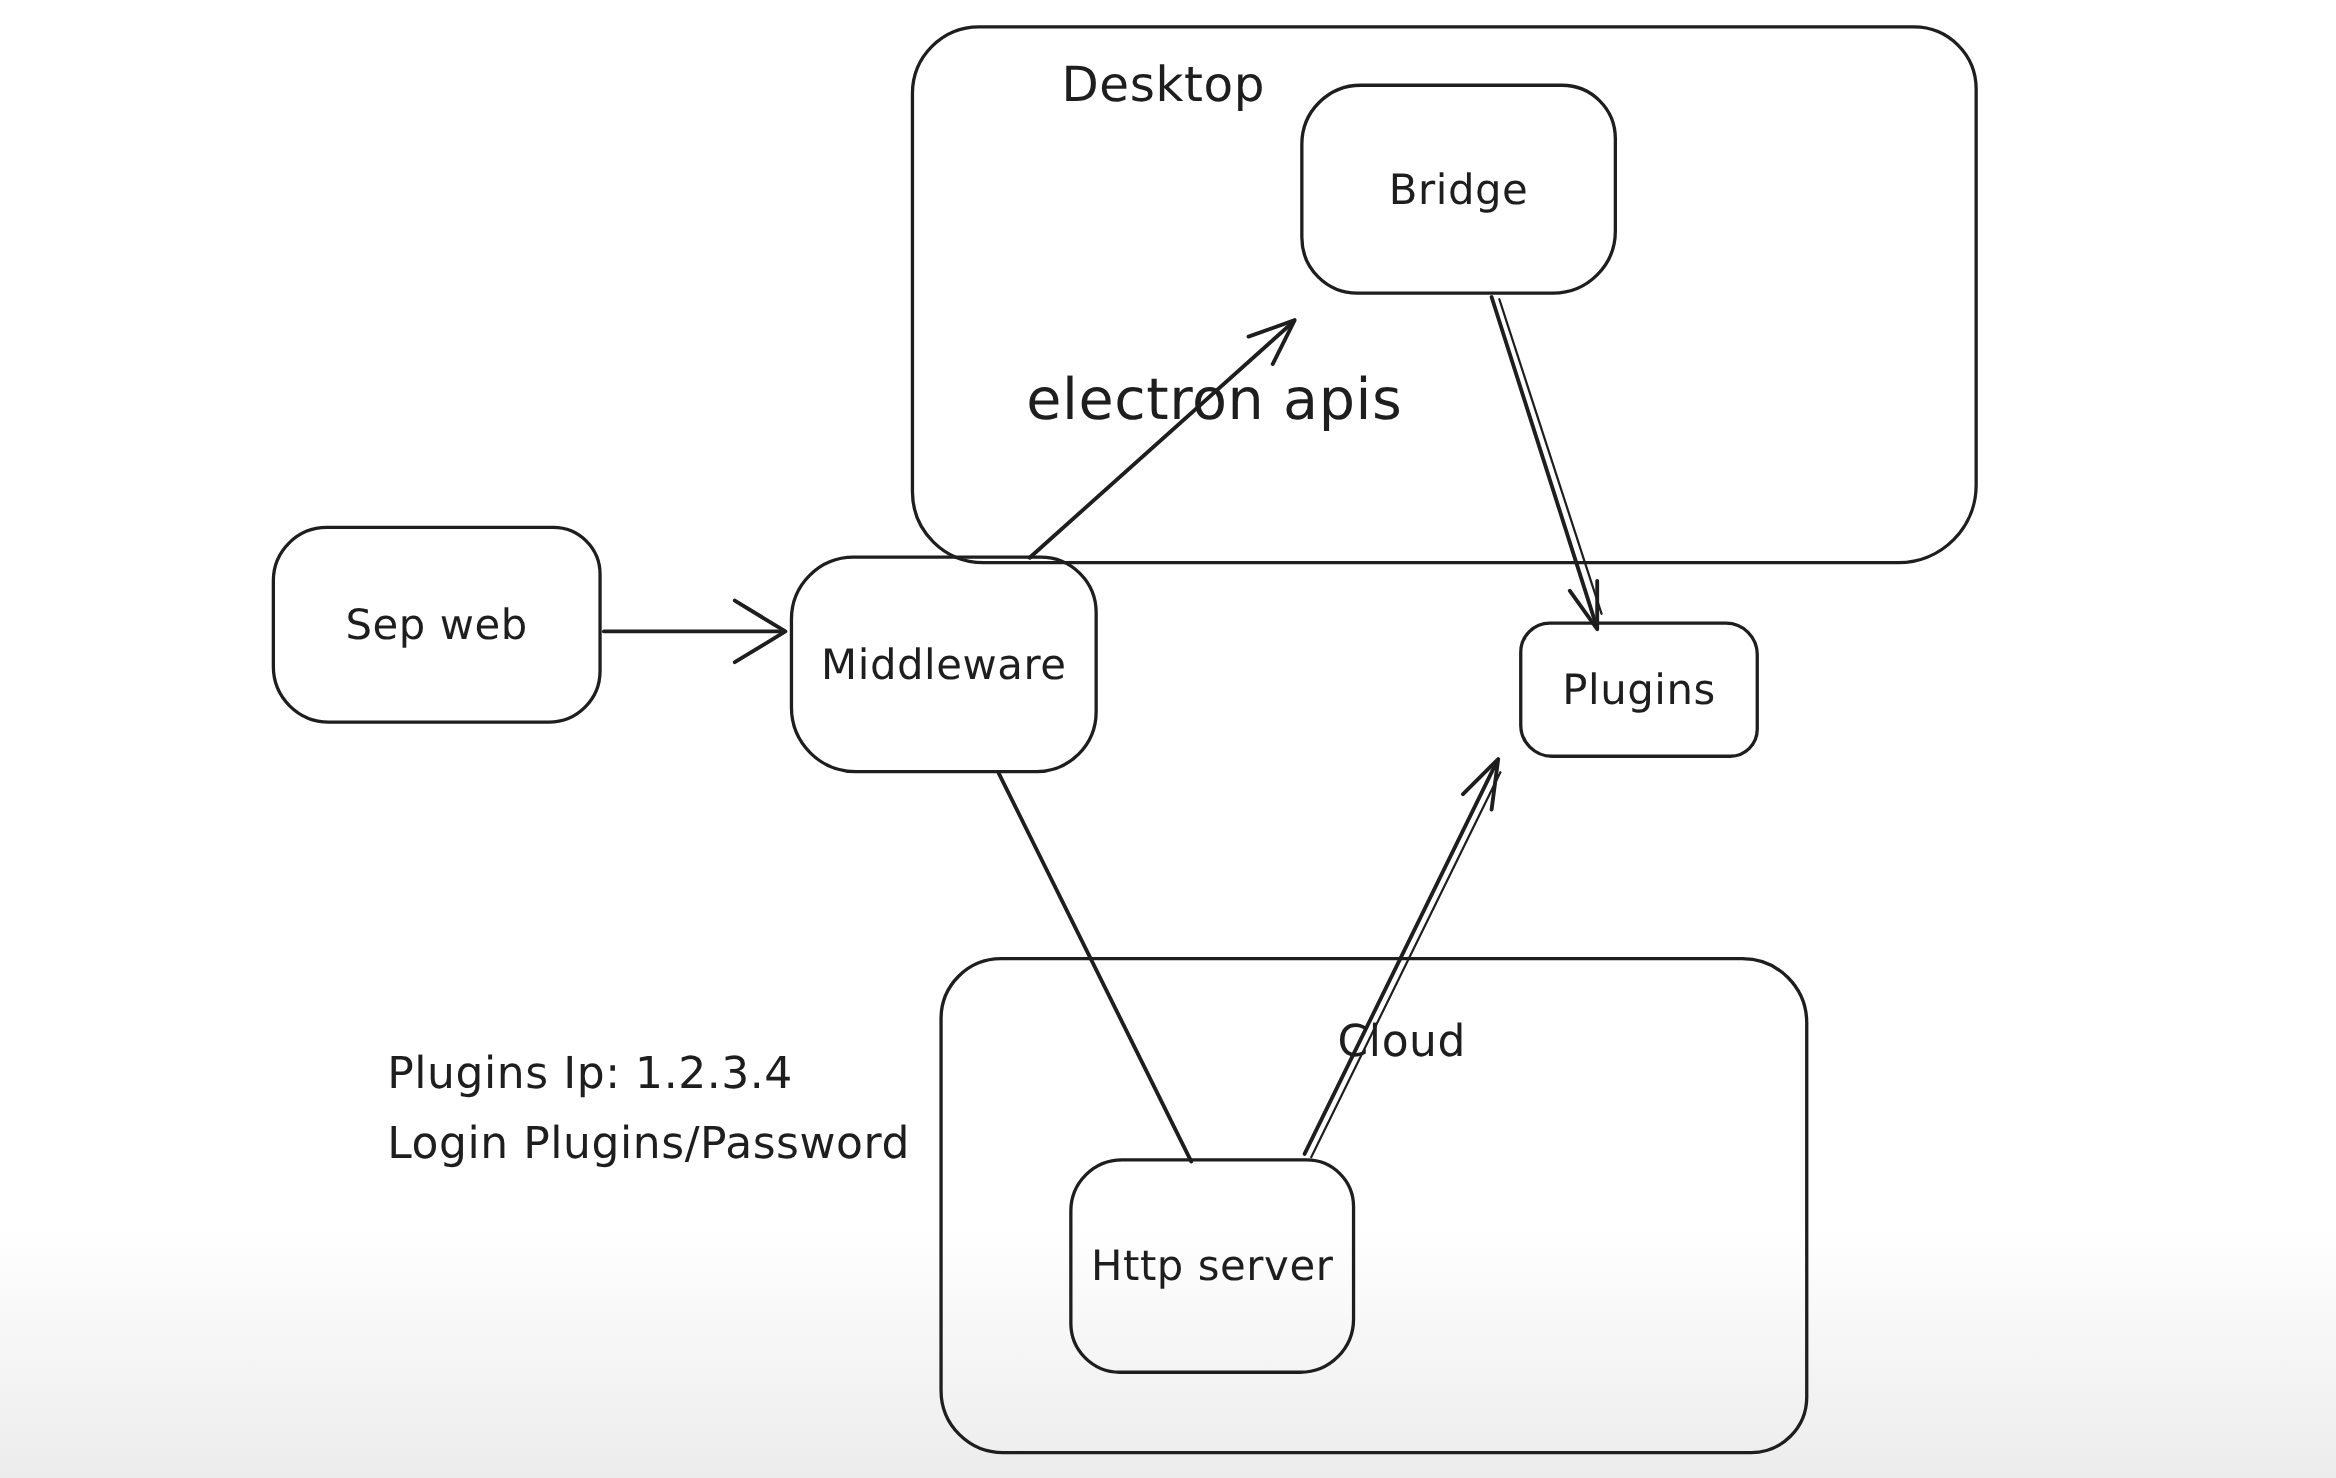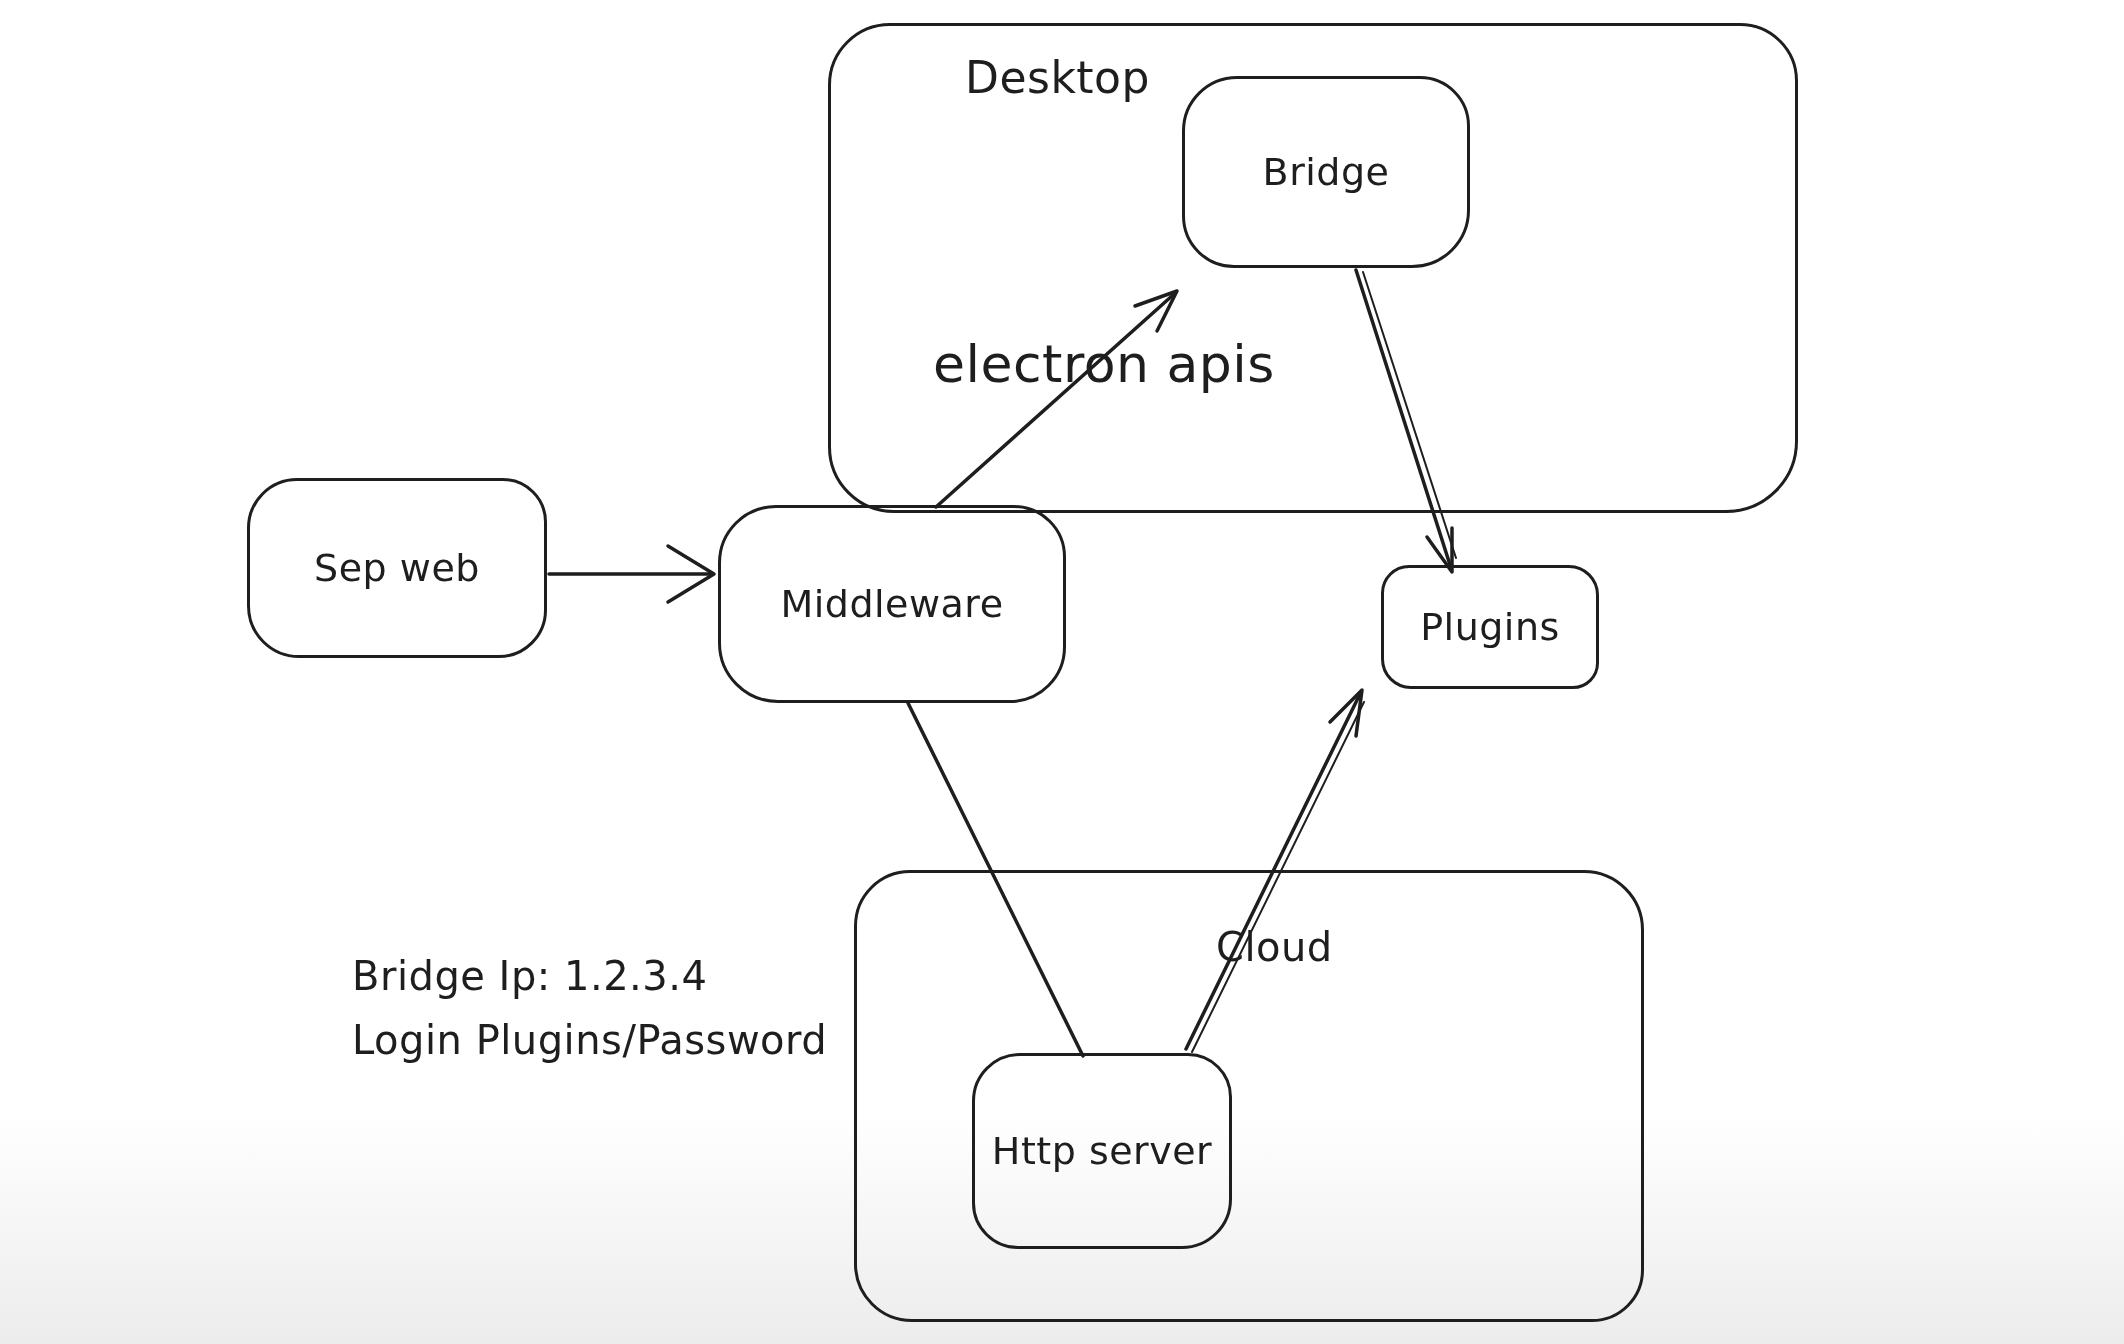--- a/index.html
+++ b/index.html
@@ -19,21 +19,21 @@
   }
   .node{
     display:flex;align-items:center;justify-content:center;
     font-size:38px;letter-spacing:.5px;white-space:nowrap;
   }
   
   .desktop-box{left:828px;top:23px;width:970px;height:490px;border-radius:62px 58px 72px 66px;}
   .cloud-box{left:854px;top:870px;width:790px;height:452px;border-radius:56px 60px 52px 58px;}
   
   .jan-web{left:247px;top:478px;width:300px;height:180px;border-radius:50px 44px 48px 52px;}
-  .middleware{left:718px;top:505px;width:348px;height:198px;border-radius:58px 52px 56px 60px;text-align:right;}
+  .middleware{left:718px;top:505px;width:280px;height:198px;border-radius:58px 52px 56px 60px;text-align:right;}
   .bridge{left:1182px;top:76px;width:288px;height:192px;border-radius:55px 50px 58px 52px;}
   .plugins{left:1345px;top:565px;width:218px;height:124px;border-radius:28px 30px 26px 30px;margin-left:36px;}
   .http-server{left:972px;top:1053px;width:260px;height:196px;border-radius:48px 44px 50px 46px;}
   
   .lbl{position:absolute;white-space:nowrap;letter-spacing:.5px;}
   .desktop-lbl{left:965px;top:52px;font-size:44px;}
   .cloud-lbl{left:1216px;top:924px;font-size:40px;}
   .electron-apis-lbl{left:933px;top:334px;font-size:52px;}
   .request-paths-lbl{left:752px;top:772px;font-size:40px;}
   .annotation{left:352px;top:944px;font-size:40px;line-height:64px;}
@@ -90,17 +90,17 @@
   </div>
   <div class="shape node http-server">
     <span>Http server</span>
   </div>
 
   <div class="lbl desktop-lbl">Desktop</div>
   <div class="lbl cloud-lbl">Cloud</div>
   <div class="lbl electron-apis-lbl">electron apis</div>
 
   <div class="lbl annotation">
-    <div>Bridge Ip: 1.2.3.4</div>
+    <div>Plugins Ip: 1.2.3.4</div>
     <div>Login Plugins/Password</div>
   </div>
 
 </div>
 
 </body></html>

